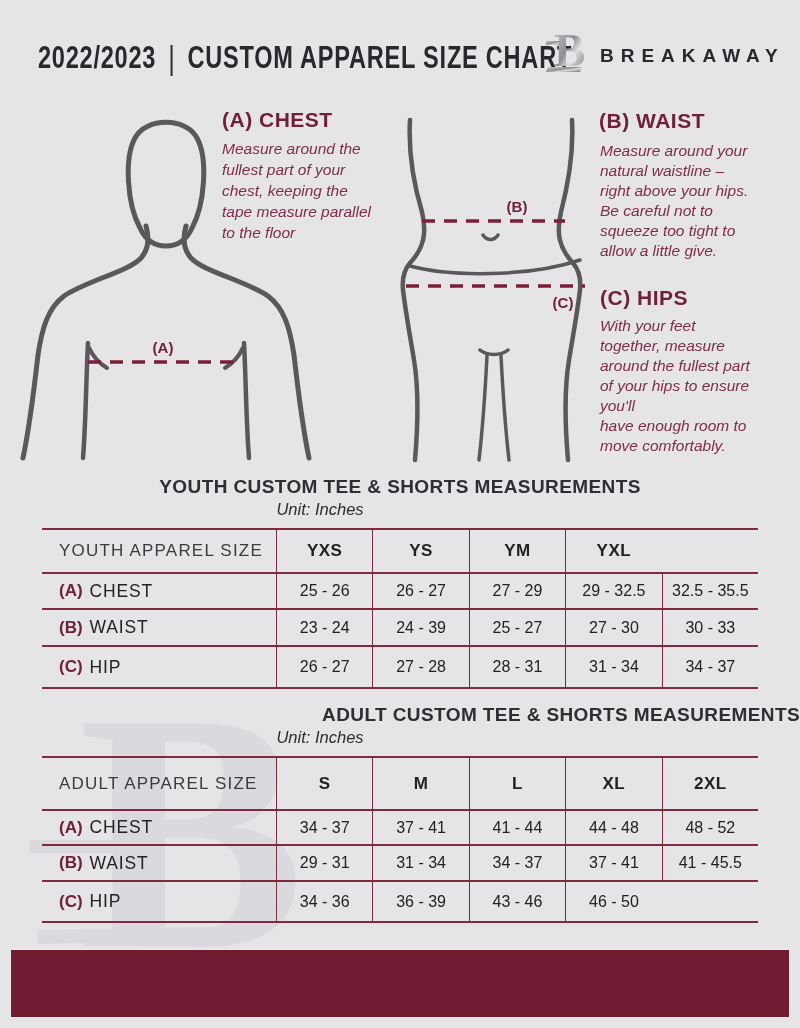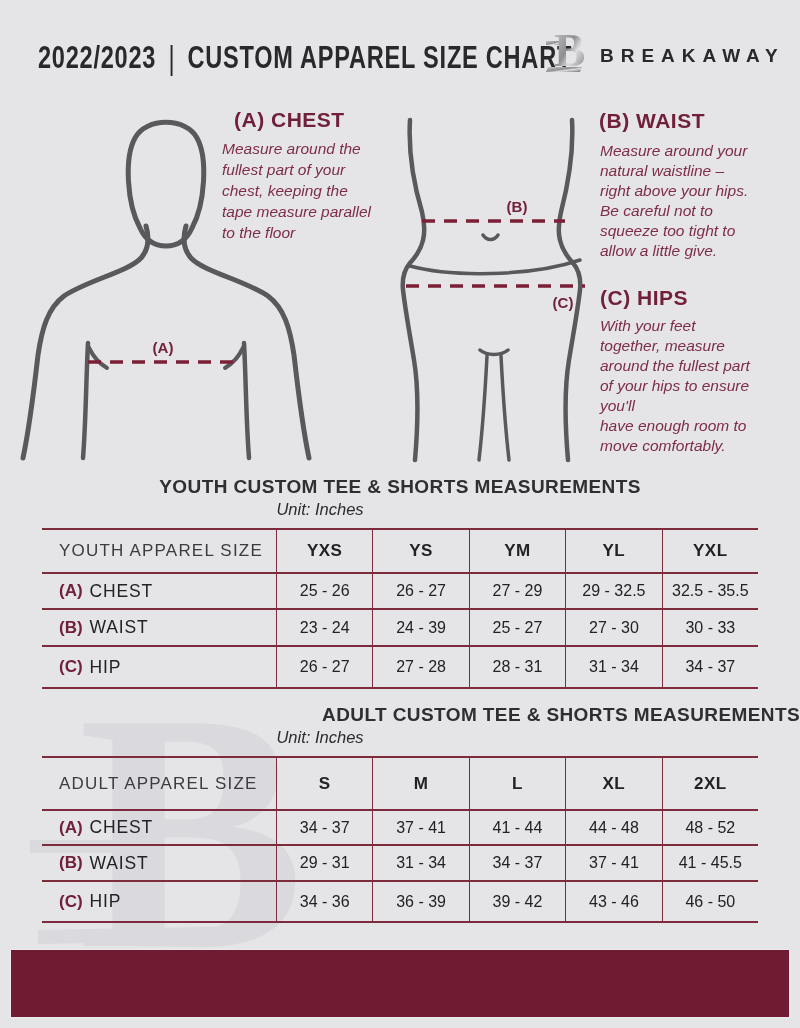--- a/index.html
+++ b/index.html
@@ -125,21 +125,21 @@
     <path class="body-stroke" stroke-width="3.5" d="M 88,135 C 92,141 99,141 103,135"></path>
     <path class="body-stroke" stroke-width="3.5" d="M 85,250 C 92,256 106,256 113,250"></path>
     <path class="body-stroke" stroke-width="3.5" d="M 92,256 C 90,295 88,325 84,360"></path>
     <path class="body-stroke" stroke-width="3.5" d="M 106,256 C 108,295 110,325 114,360"></path>
     <path class="dash" d="M 27,121 L 170,121"></path>
     <text class="marker-text" x="122" y="112" text-anchor="middle">(B)</text>
     <path class="dash" d="M 11,186 L 190,186"></path>
     <text class="marker-text" x="168" y="208" text-anchor="middle">(C)</text>
   </svg>
 
-  <div class="guide-heading" style="left:222px;top:108px;margin-left:12px;">(A) CHEST</div>
+  <div class="guide-heading" style="left:222px;top:108px;">(A) CHEST</div>
   <div class="guide-body" style="left:222px;top:138px;width:190px;line-height:21px;">Measure around the
 fullest part of your
 chest, keeping the
 tape measure parallel
 to the floor</div>
 
   <div class="guide-heading" style="left:599px;top:109px;">(B) WAIST</div>
   <div class="guide-body" style="left:600px;top:141px;width:175px;">Measure around your
 natural waistline –
 right above your hips.
@@ -162,21 +162,20 @@
 
   <div class="section-title" style="top:476px;">YOUTH CUSTOM TEE &amp; SHORTS MEASUREMENTS</div>
   <div class="section-subtitle" style="top:500px;">Unit: Inches</div>
 
   <div class="size-table" style="top:528px;">
     <div class="t-row t-head" style="height:44px;">
       <div class="t-cell">YOUTH APPAREL SIZE</div>
       <div class="t-cell">YXS</div>
       <div class="t-cell">YS</div>
       <div class="t-cell">YM</div>
-      <div class="t-cell">YL</div>
       <div class="t-cell">YXL</div>
     </div>
     <div class="t-row" style="height:36px;">
       <div class="t-cell">
         <span class="prefix">(A)</span>
         <span class="rowlabel">CHEST</span>
       </div>
       <div class="t-cell">25 - 26</div>
       <div class="t-cell">26 - 27</div>
       <div class="t-cell">27 - 29</div>
@@ -241,21 +240,20 @@
       <div class="t-cell">37 - 41</div>
       <div class="t-cell">41 - 45.5</div>
     </div>
     <div class="t-row" style="height:39px;">
       <div class="t-cell">
         <span class="prefix">(C)</span>
         <span class="rowlabel">HIP</span>
       </div>
       <div class="t-cell">34 - 36</div>
       <div class="t-cell">36 - 39</div>
-      <div class="t-cell">39 - 42</div>
       <div class="t-cell">43 - 46</div>
       <div class="t-cell">46 - 50</div>
     </div>
   </div>
 
   <div class="footer-bar"></div>
 
 </div>
 
 </body></html>

